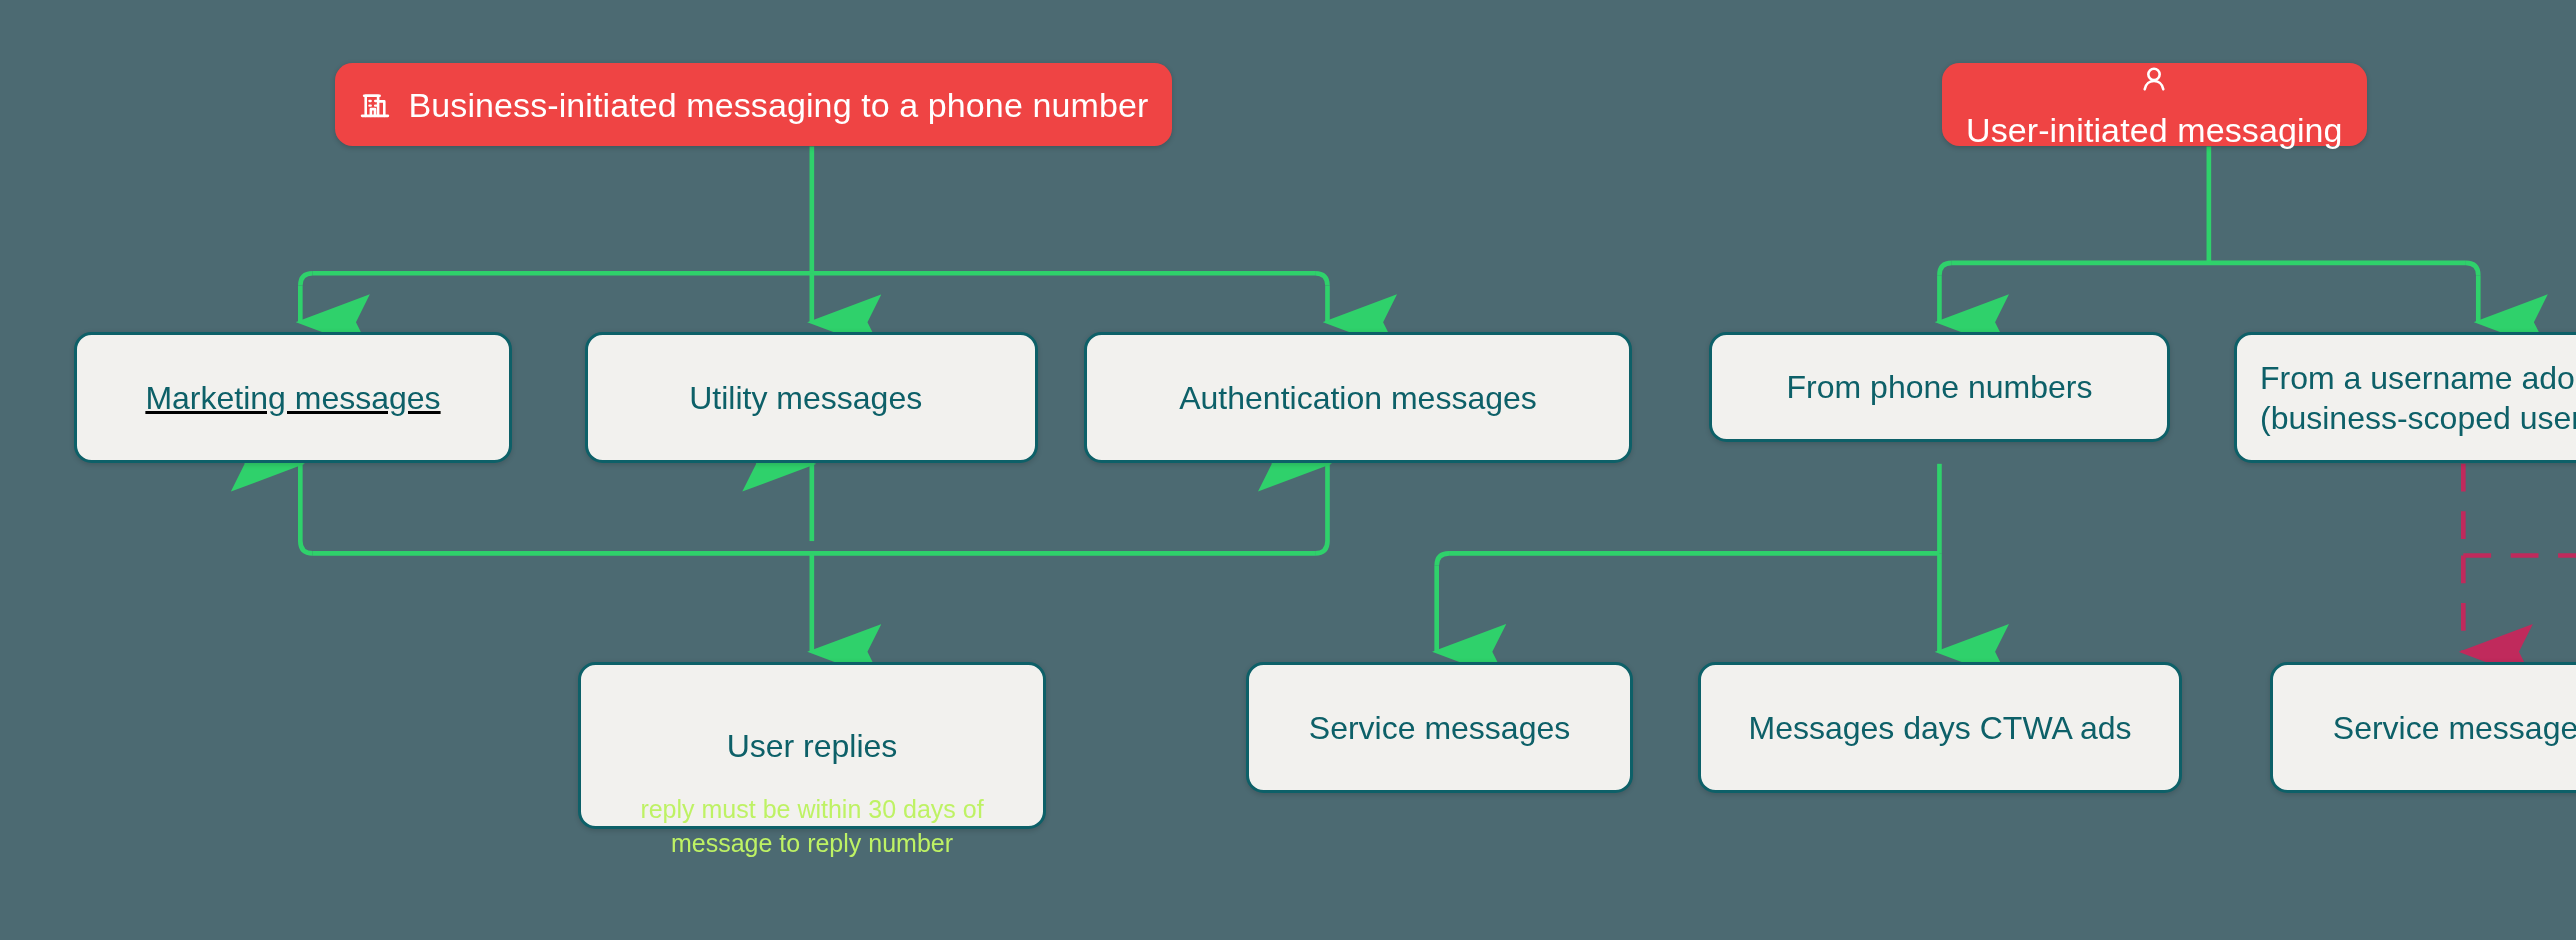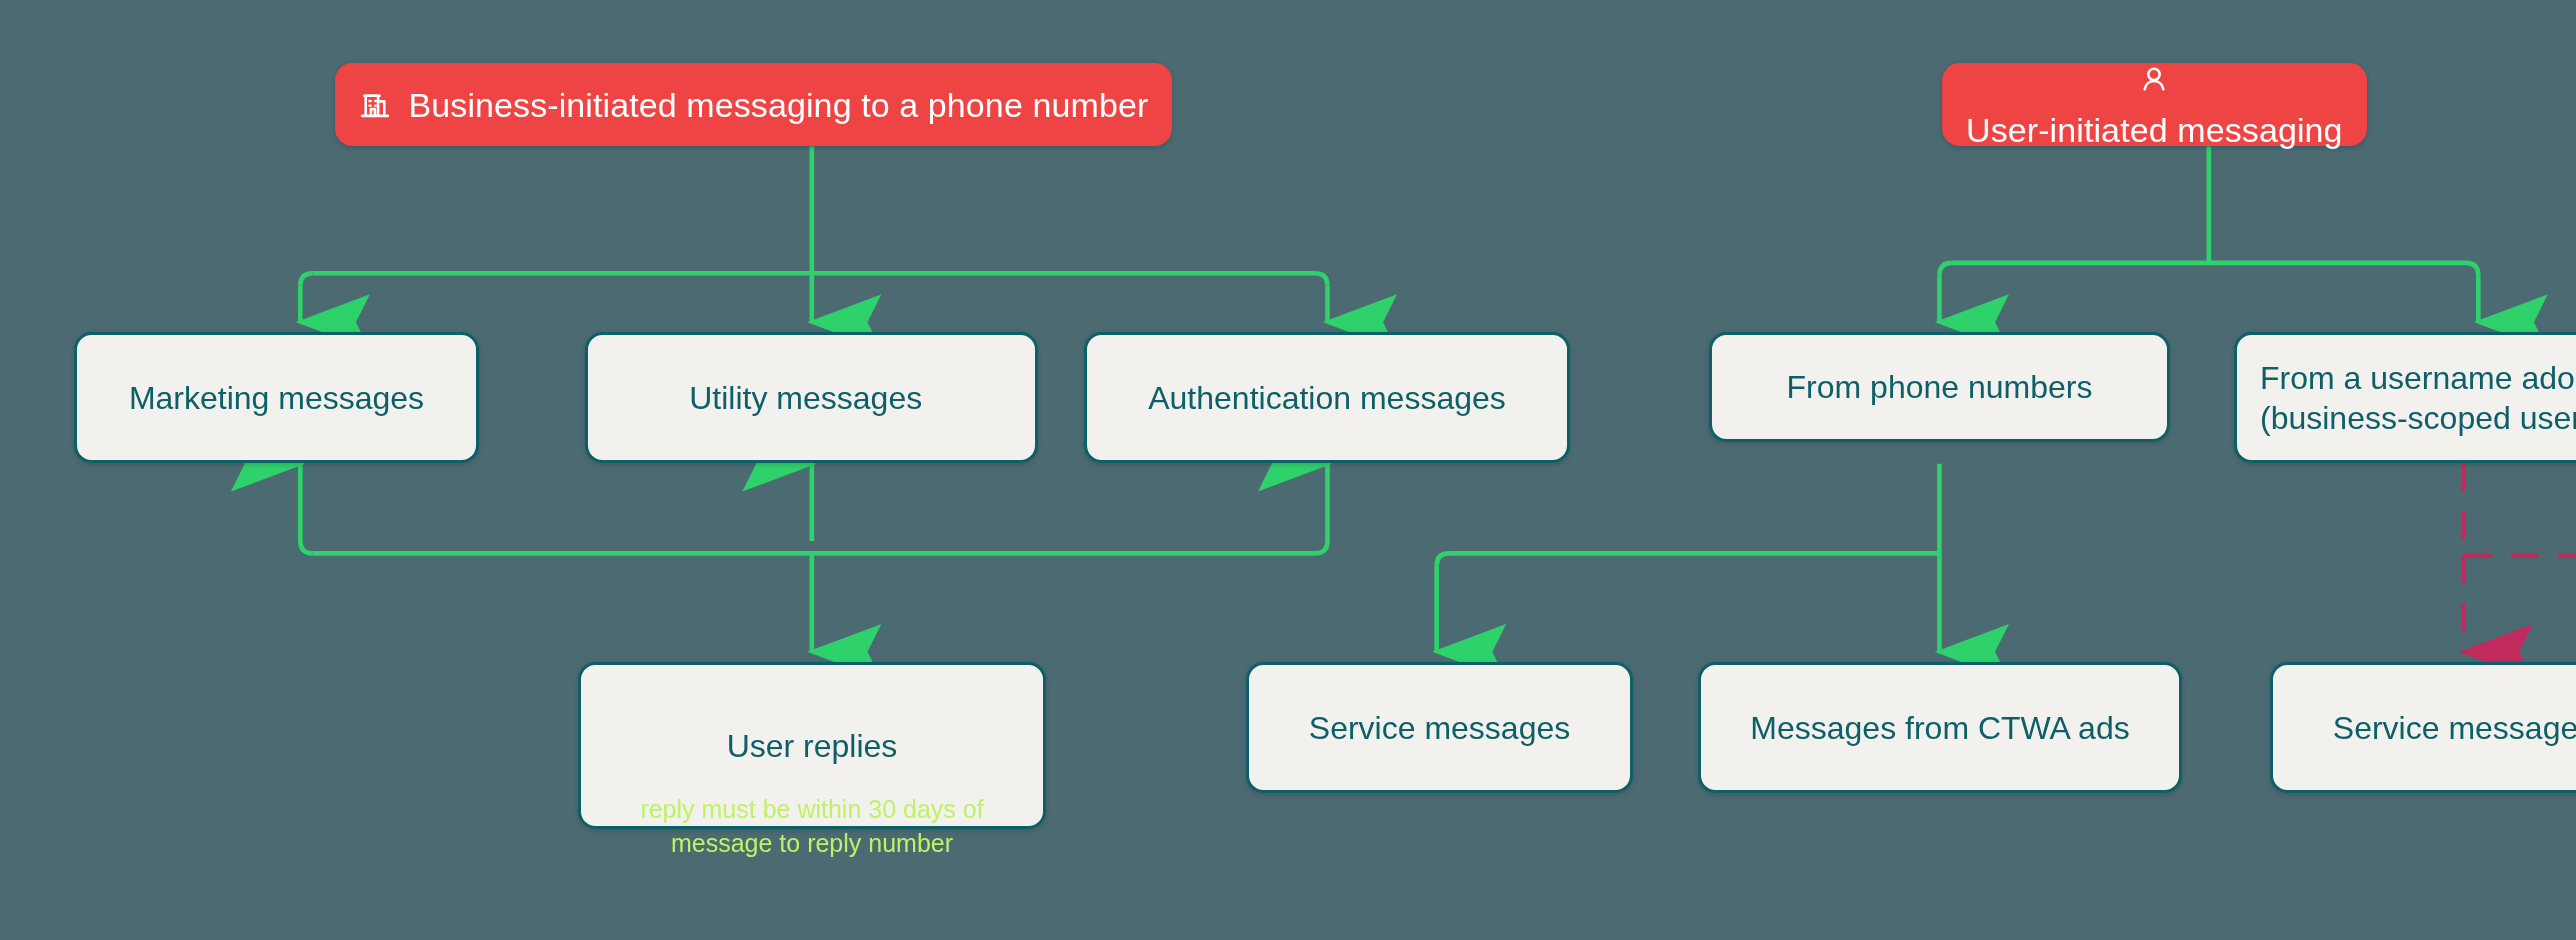--- a/index.html
+++ b/index.html
@@ -175,29 +175,29 @@
       <svg viewBox="0 0 62 62" width="32" height="32" aria-hidden="true">
         <g fill="none" stroke="#FFFFFF" stroke-width="5" stroke-linecap="round" stroke-linejoin="round">
           <circle cx="31" cy="22" r="11"></circle>
           <path d="M13 51 C15 40 23 35 31 35 C39 35 47 40 49 51"></path>
         </g>
       </svg>
     </span>
     <span class="pill-label">User-initiated messaging</span>
   </div>
 
-  <div class="node" style="left:74px;top:332px;width:405px;height:131px;">
+  <div class="node" style="left:74px;top:332px;width:438px;height:131px;text-decoration:underline;">
     <span class="node-label">Marketing messages</span>
   </div>
 
   <div class="node" style="left:585px;top:332px;width:453px;height:131px;padding-left:8px;">
     <span class="node-label">Utility messages</span>
   </div>
 
-  <div class="node" style="left:1084px;top:332px;width:486px;height:131px;">
+  <div class="node" style="left:1084px;top:332px;width:548px;height:131px;">
     <span class="node-label">Authentication messages</span>
   </div>
 
   <div class="node" style="left:1709px;top:332px;width:461px;height:110px;">
     <span class="node-label">From phone numbers</span>
   </div>
 
   <div class="node two-line" style="left:2234px;top:332px;width:467px;height:131px;">
     <span class="node-label">
       <span>From a username adopter</span><br>
@@ -207,21 +207,21 @@
 
   <div class="node" style="left:578px;top:662px;width:468px;height:167px;">
     <span class="node-label">User replies</span>
   </div>
 
   <div class="node" style="left:1246px;top:662px;width:387px;height:131px;">
     <span class="node-label">Service messages</span>
   </div>
 
   <div class="node" style="left:1698px;top:662px;width:484px;height:131px;">
-    <span class="node-label">Messages from CTWA ads</span>
+    <span class="node-label">Messages days CTWA ads</span>
   </div>
 
   <div class="node" style="left:2270px;top:662px;width:387px;height:131px;">
     <span class="node-label">Service messages</span>
   </div>
 
   <div class="caption" style="left:578px;top:793px;width:468px;">
     <span>reply must be within 30 days of</span><br>
     <span>message to reply number</span>
   </div>

